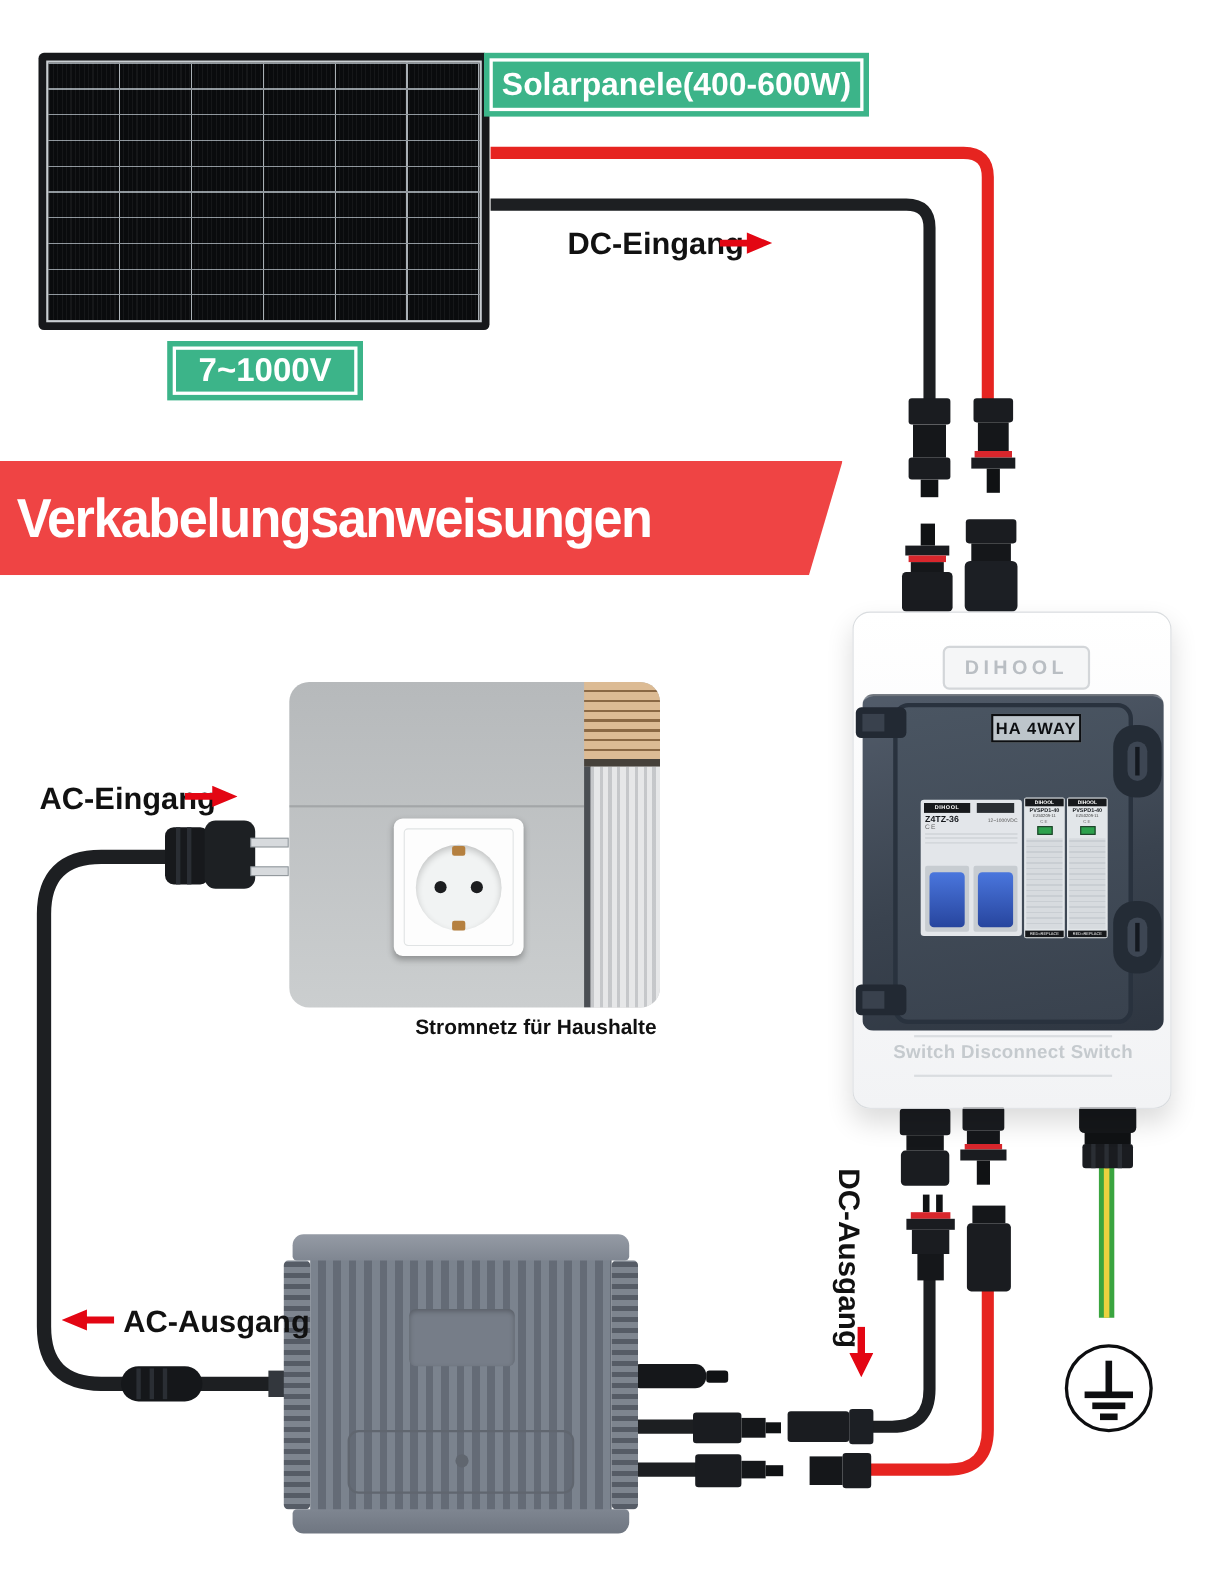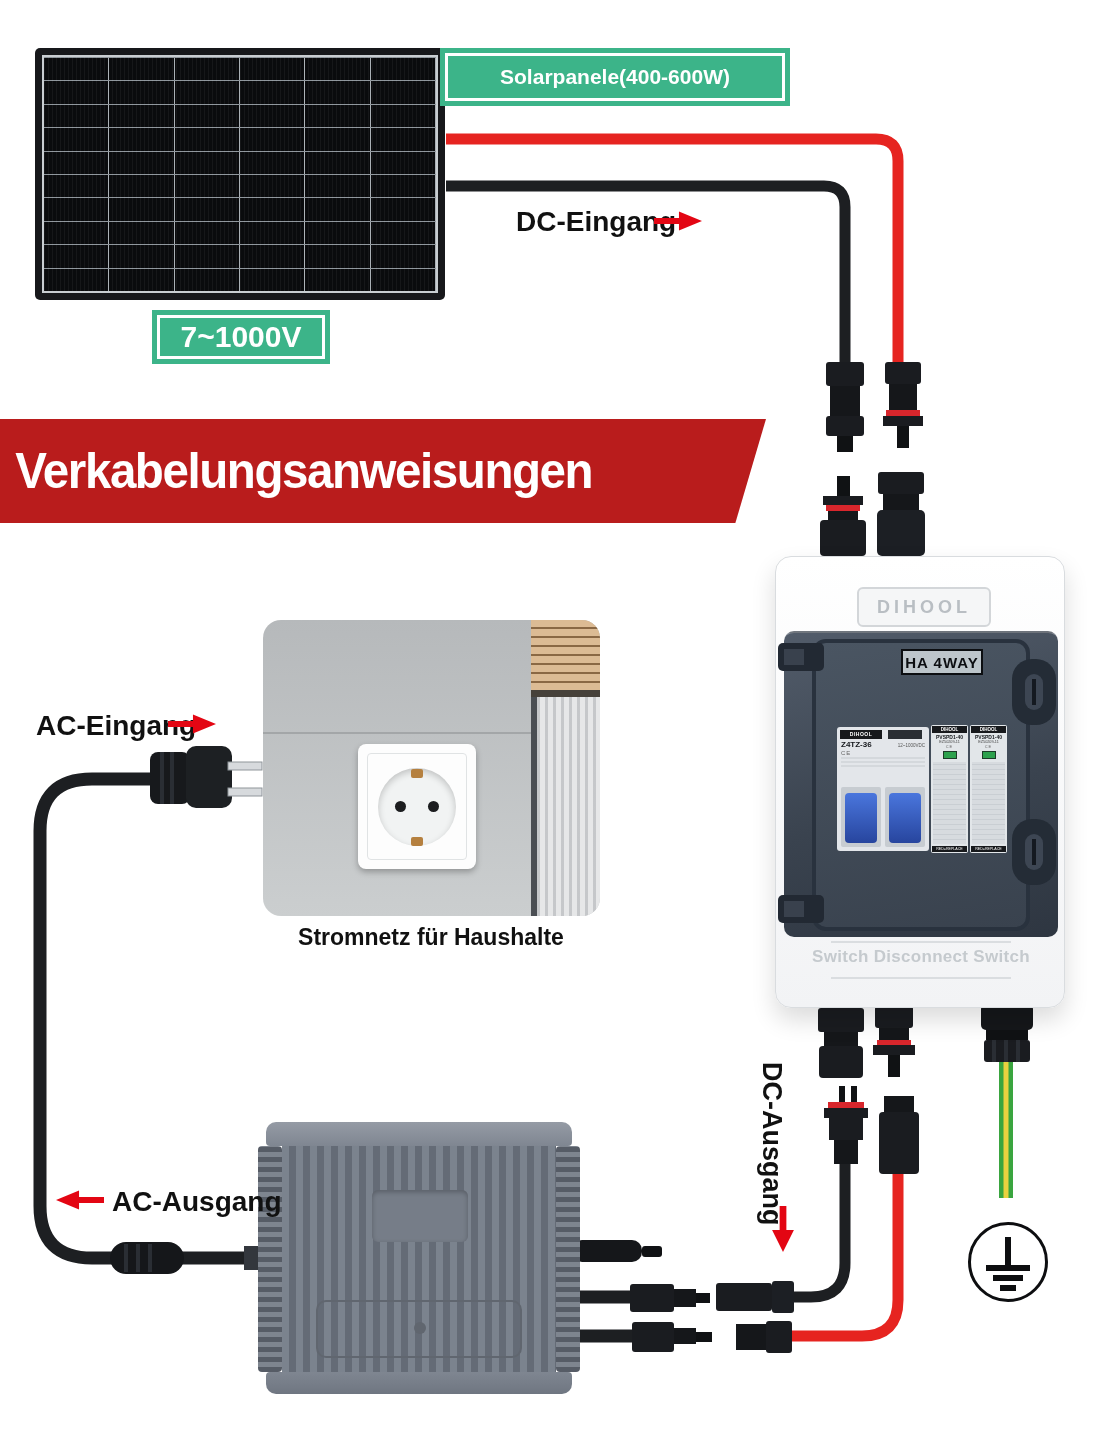--- a/index.html
+++ b/index.html
@@ -20,21 +20,21 @@
     background-color:#0a0b0d;
     background-image:
       repeating-linear-gradient(90deg, rgba(255,255,255,.05) 0 1px, transparent 1px 4px),
       repeating-linear-gradient(0deg, transparent 0 22.4px, #8f969c 22.4px 23.4px),
       repeating-linear-gradient(90deg, transparent 0 64.3px, #aab0b5 64.3px 65.3px);}
 
   
   .glabel{z-index:3;background:#3cb489;}
   .glabel .inner{position:absolute;inset:5px;border:3px solid #fff;display:flex;
                  align-items:center;justify-content:center;color:#fff;font-weight:bold;}
-  .banner{left:0;top:419px;width:766px;height:104px;background:#b91c1c;z-index:3;
+  .banner{left:0;top:419px;width:766px;height:104px;background:#ef4444;z-index:3;
           clip-path:polygon(0 0,100% 0,96% 100%,0 100%);display:flex;align-items:center;}
   .banner span{display:inline-block;color:#fff;font-weight:bold;font-size:50px;
                letter-spacing:-1.5px;padding-left:16px;transform:scaleX(.95);transform-origin:left center;white-space:nowrap;}
 
   
   .flabel{z-index:4;color:#111;font-weight:600;white-space:nowrap;}
   .arr{position:absolute;background:#e30613;z-index:4;}
   .arr-r{width:48px;height:24px;clip-path:polygon(0 37%,52% 37%,52% 10%,100% 50%,52% 90%,52% 63%,0 63%);}
   .arr-l{width:48px;height:24px;clip-path:polygon(100% 37%,48% 37%,48% 10%,0 50%,48% 90%,48% 63%,100% 63%);}
   .arr-d{width:26px;height:46px;clip-path:polygon(37% 0,63% 0,63% 52%,92% 52%,50% 100%,8% 52%,37% 52%);}
@@ -257,21 +257,21 @@
       <rect x="228" y="762" width="34" height="8" fill="#d7dadd" stroke="#8f959a" stroke-width="1"></rect>
       <rect x="228" y="788" width="34" height="8" fill="#d7dadd" stroke="#8f959a" stroke-width="1"></rect>
     </g>
   </svg>
 
   <div class="abs panel">
     <div class="panel-inner"></div>
   </div>
 
   <div class="abs glabel" style="left:440px;top:48px;width:350px;height:58px;">
-    <div class="inner" style="font-size:21px;">Solarpanele(400-600W)</div>
+    <div class="inner" style="font-size:29px;">Solarpanele(400-600W)</div>
   </div>
   <div class="abs glabel" style="left:152px;top:310px;width:178px;height:54px;">
     <div class="inner" style="font-size:30px;">7~1000V</div>
   </div>
 
   <div class="abs banner">
     <span>Verkabelungsanweisungen</span>
   </div>
 
   <div class="abs flabel" style="left:516px;top:206px;font-size:28px;">DC-Eingang</div>
@@ -295,21 +295,21 @@
     <div class="abs plate">
       <div class="plate-inner"></div>
       <div class="recess">
         <div class="hole" style="left:17px;"></div>
         <div class="hole" style="left:50px;"></div>
       </div>
       <div class="clip" style="top:25px;"></div>
       <div class="clip" style="top:93px;"></div>
     </div>
   </div>
-  <div class="abs flabel" style="left:265px;top:924px;width:332px;text-align:center;font-size:23px;">Stromnetz für Haushalte</div>
+  <div class="abs flabel" style="left:265px;top:924px;width:332px;text-align:right;font-size:19px;">Stromnetz für Haushalte</div>
 
   <div class="abs box">
     <div class="logo-plate">
       <span>DIHOOL</span>
     </div>
     <div class="cover">
       <div class="cov-frame"></div>
       <div class="ha-label">HA 4WAY</div>
       <div class="hinge h1"></div>
       <div class="hinge h2"></div>

